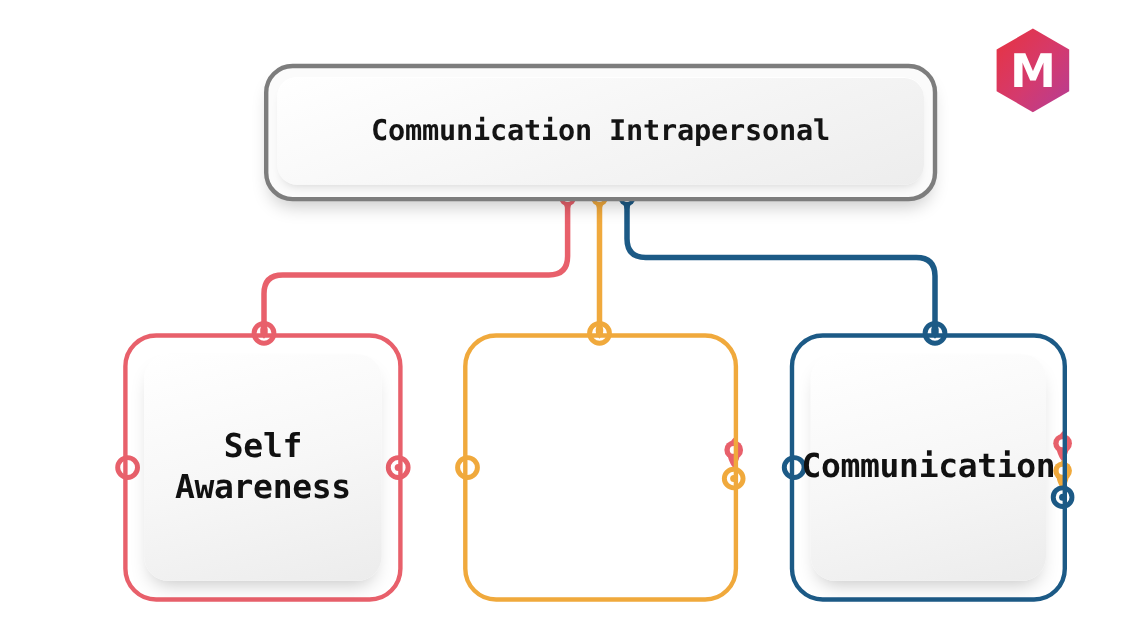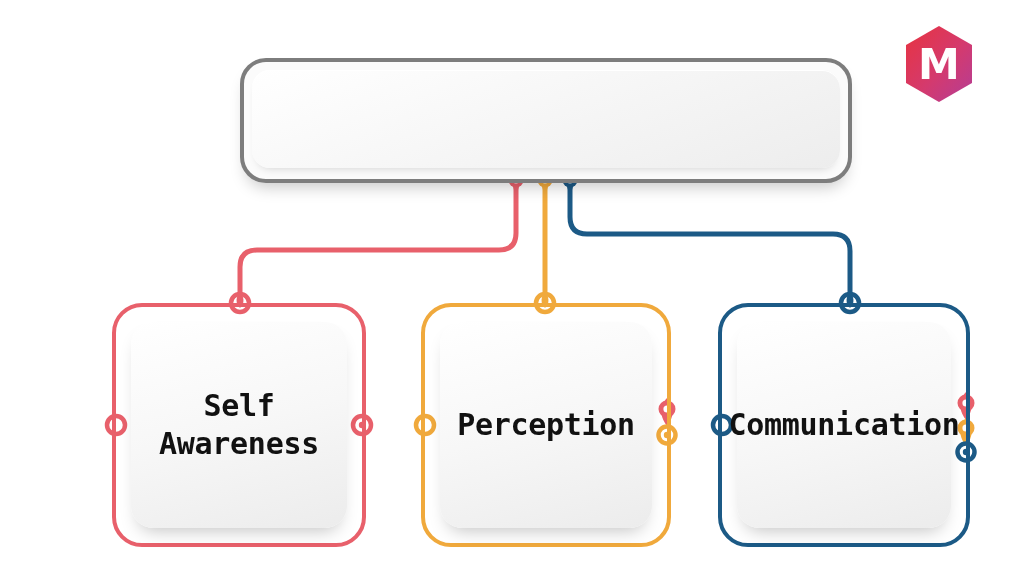--- a/index.html
+++ b/index.html
@@ -169,37 +169,33 @@
       <circle cx="966" cy="428" r="3.6" fill="#ffffff"></circle>
 
       <circle cx="966" cy="452" r="8.5" fill="none" stroke="#1c5a86" stroke-width="4.5"></circle>
       <circle cx="966" cy="452" r="3.2" fill="#1c5a86"></circle>
     </g>
   </svg>
 
   <div class="title-outer"></div>
   <div class="title-inner">
     <div class="title-text">
+      <span class="l2">Communication Intrapersonal</span>
     </div>
   </div>
 
   <div class="leaf-outer" style="left:112px;top:303px;width:254px;height:244px;border-color:#e8606b;"></div>
   <div class="leaf-inner" style="left:131px;top:322px;width:216px;height:206px;">
     <div class="leaf-text">
       <span class="w">Self</span>
       <span class="w">Awareness</span>
     </div>
   </div>
 
   <div class="leaf-outer" style="left:421px;top:303px;width:250px;height:244px;border-color:#f0a93c;"></div>
-  <div class="leaf-inner" style="left:440px;top:322px;width:212px;height:206px;">
-    <div class="leaf-text">
-      <span class="w">Perception</span>
-    </div>
-  </div>
 
   <div class="leaf-outer" style="left:718px;top:303px;width:252px;height:244px;border-color:#1c5a86;"></div>
   <div class="leaf-inner" style="left:737px;top:322px;width:214px;height:206px;">
     <div class="leaf-text">
       <span class="w">Communication</span>
     </div>
   </div>
 
   <div class="logo">
     <svg viewBox="0 0 72 80">

